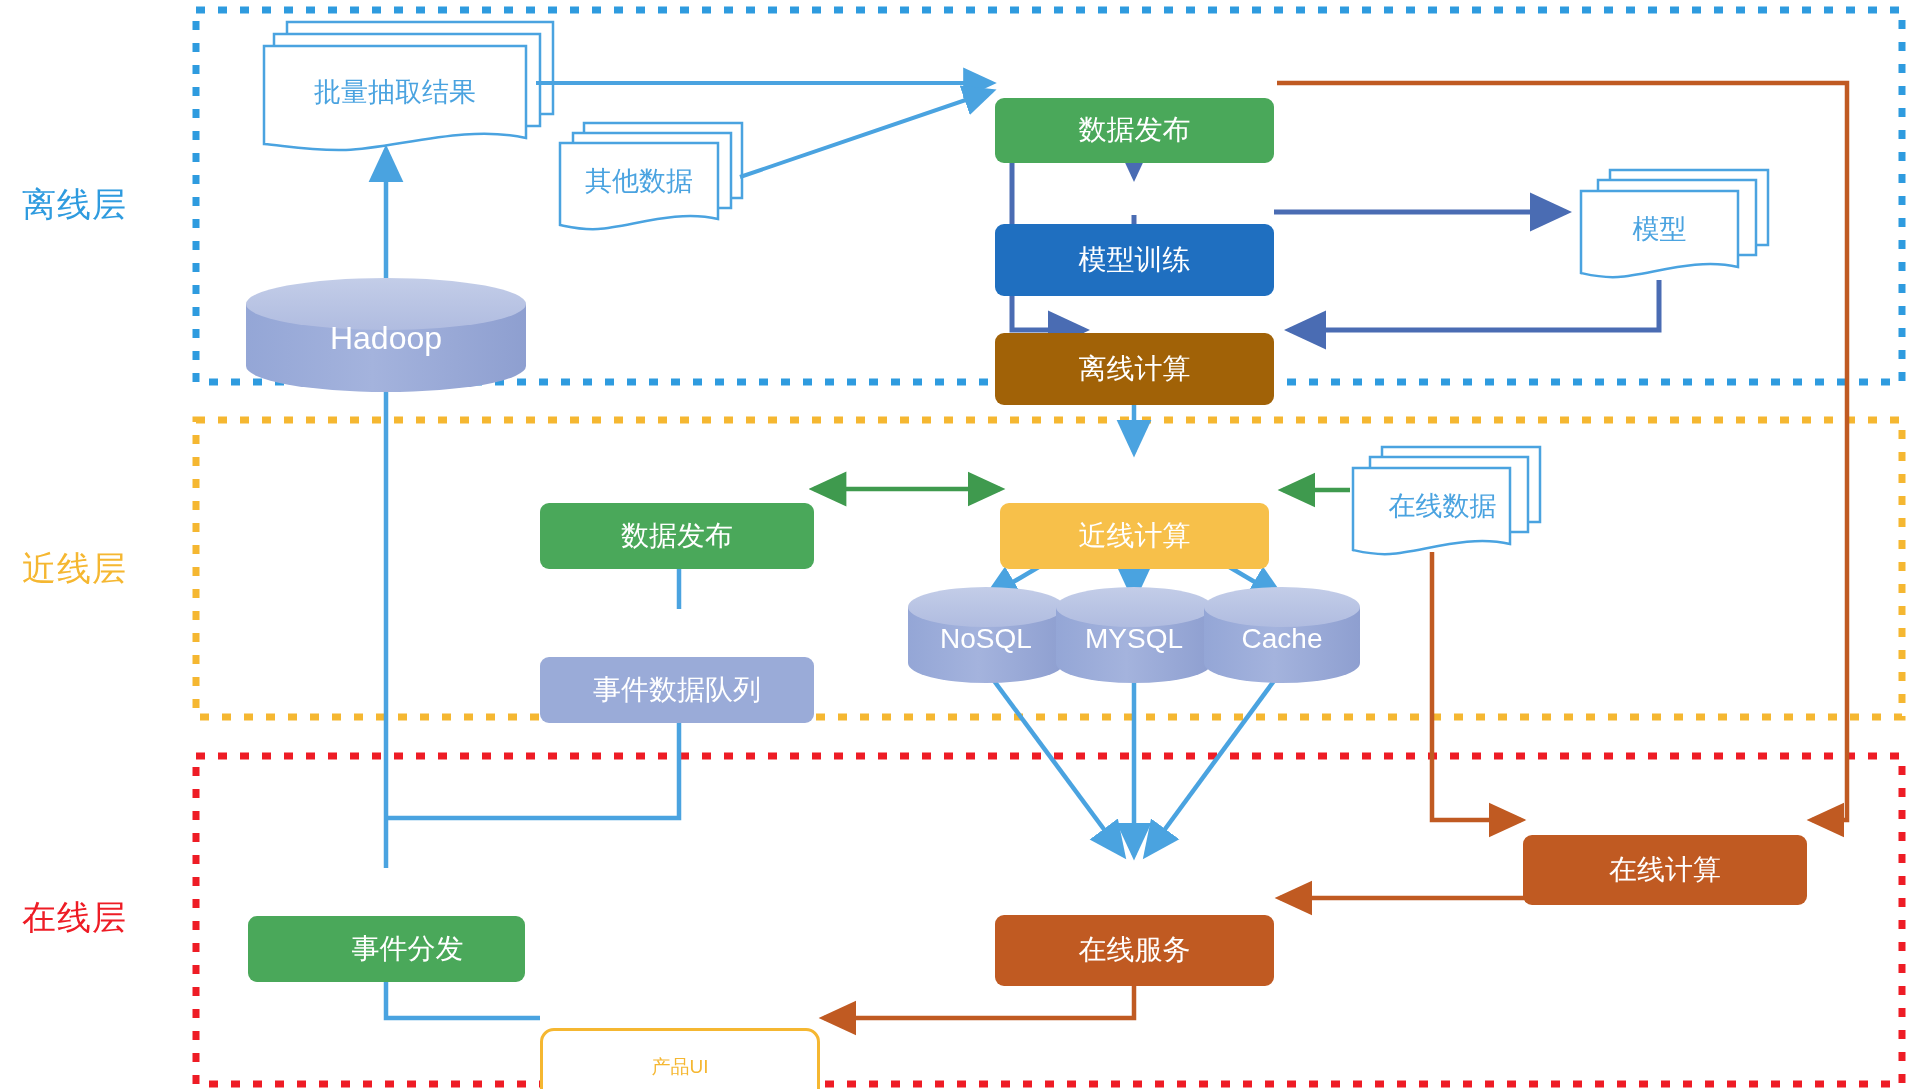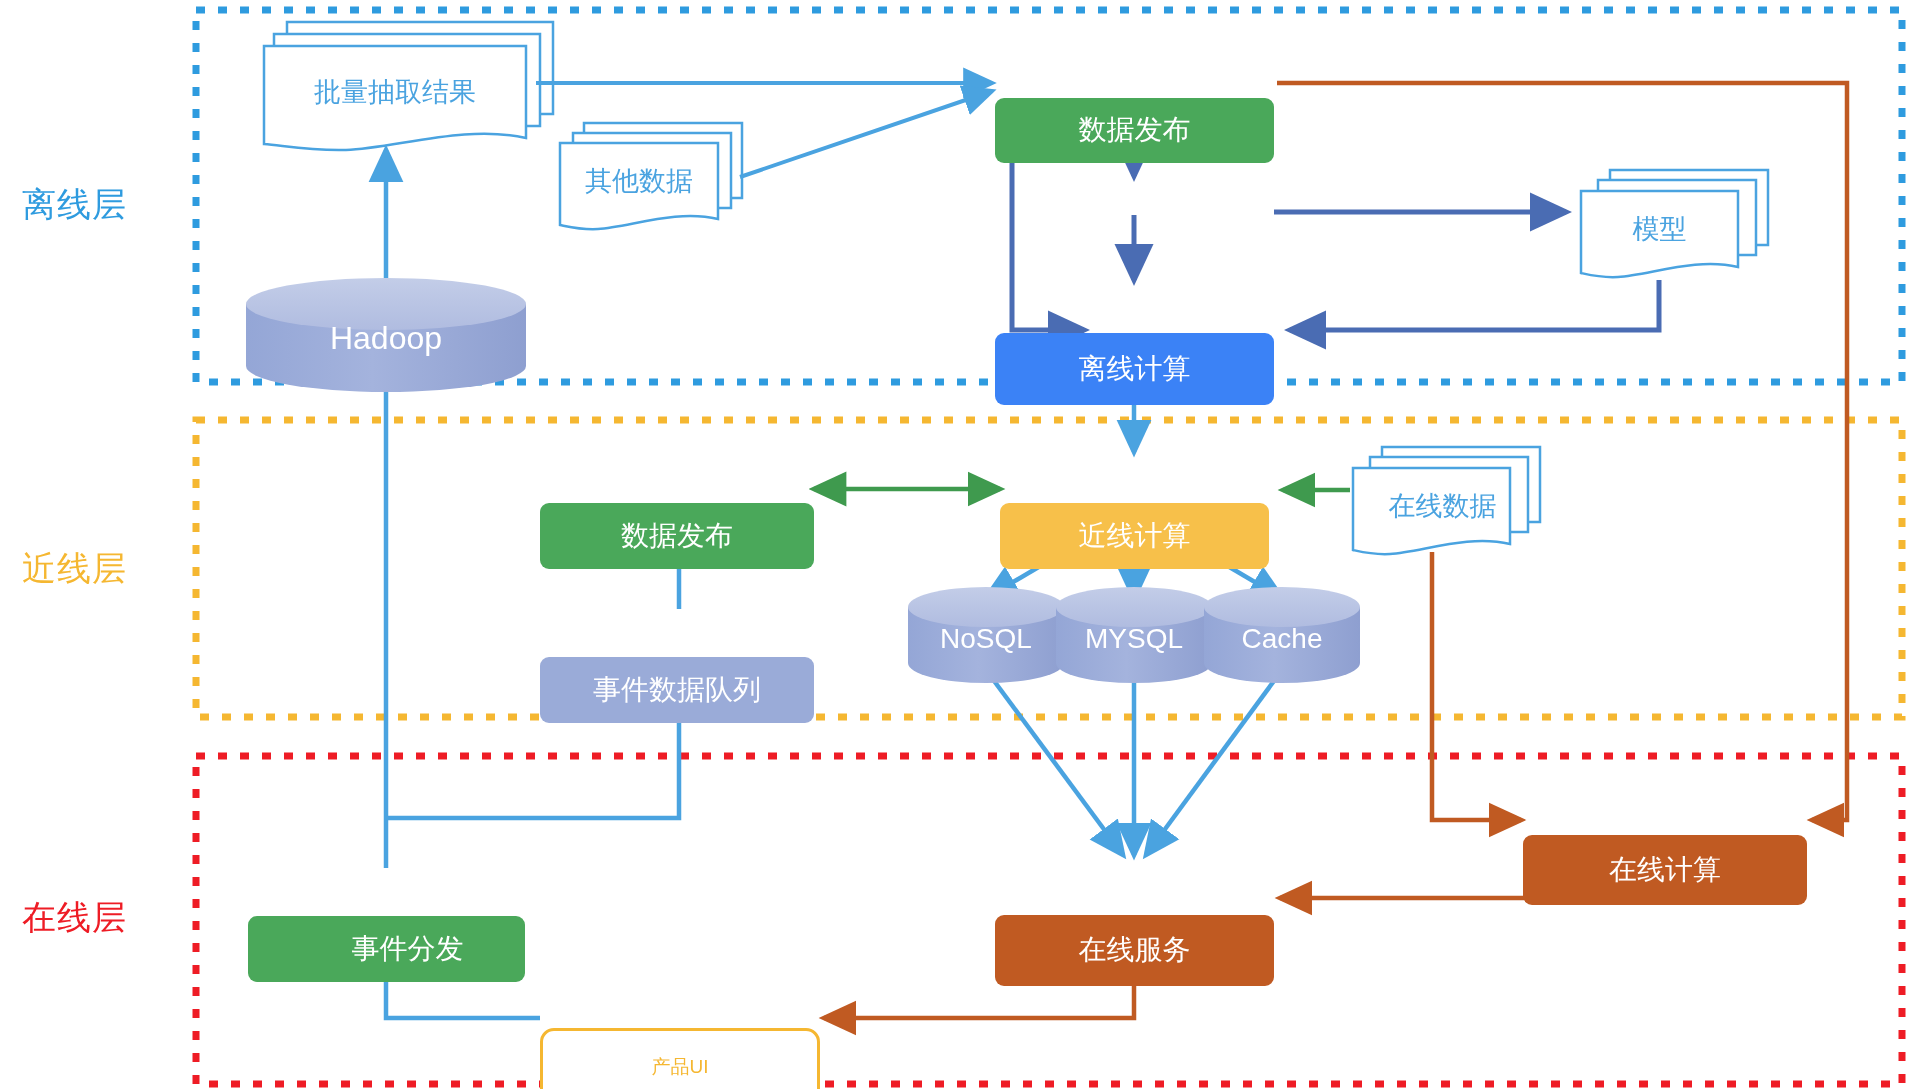--- a/index.html
+++ b/index.html
@@ -153,22 +153,23 @@
   <div class="doc-label" style="left:1581px; top:203px; width:157px; height:52px;">模型</div>
   <div class="doc-label" style="left:1353px; top:480px; width:157px; height:52px;padding-left:11px;">在线数据</div>
 
   <div class="cyl-label" style="left:246px; top:310px; width:280px; height:56px; font-size:32px;">Hadoop</div>
   <div class="cyl-label" style="left:908px; top:615px; width:156px; height:48px;">NoSQL</div>
   <div class="cyl-label" style="left:1056px; top:615px; width:156px; height:48px;">MYSQL</div>
   <div class="cyl-label" style="left:1204px; top:615px; width:156px; height:48px;">Cache</div>
 
   <div class="node rnd txt-w" style="left:995px; top:50px; width:279px; height:65px; background:#4aa85a; font-size:28px;">数据发布</div>
 
+  <div class="node rnd txt-w" style="left:995px; top:176px; width:279px; height:72px; background:#1f6fc0; font-size:28px;">模型训练</div>
 
-  <div class="node rnd txt-w" style="left:995px; top:285px; width:279px; height:72px; background:#3b82f6; font-size:28px;">离线计算</div>
+  <div class="node rnd txt-w" style="left:995px; top:285px; width:279px; height:72px; background:#a16207; font-size:28px;">离线计算</div>
 
   <div class="node rnd txt-w" style="left:540px; top:455px; width:274px; height:66px; background:#4aa85a; font-size:28px;">数据发布</div>
 
   <div class="node rnd txt-w" style="left:1000px; top:455px; width:269px; height:66px; background:#f7c04a; font-size:28px;">近线计算</div>
 
   <div class="node rnd txt-w" style="left:540px; top:609px; width:274px; height:66px; background:#9aabd8; font-size:28px;text-align:center;">事件数据队列</div>
 
   <div class="node rnd txt-w" style="left:248px; top:868px; width:277px; height:66px; background:#4aa85a; font-size:28px;padding-left:42px;">事件分发</div>
 
   <div class="node rnd txt-w" style="left:995px; top:867px; width:279px; height:71px; background:#c05a22; font-size:28px;">在线服务</div>

